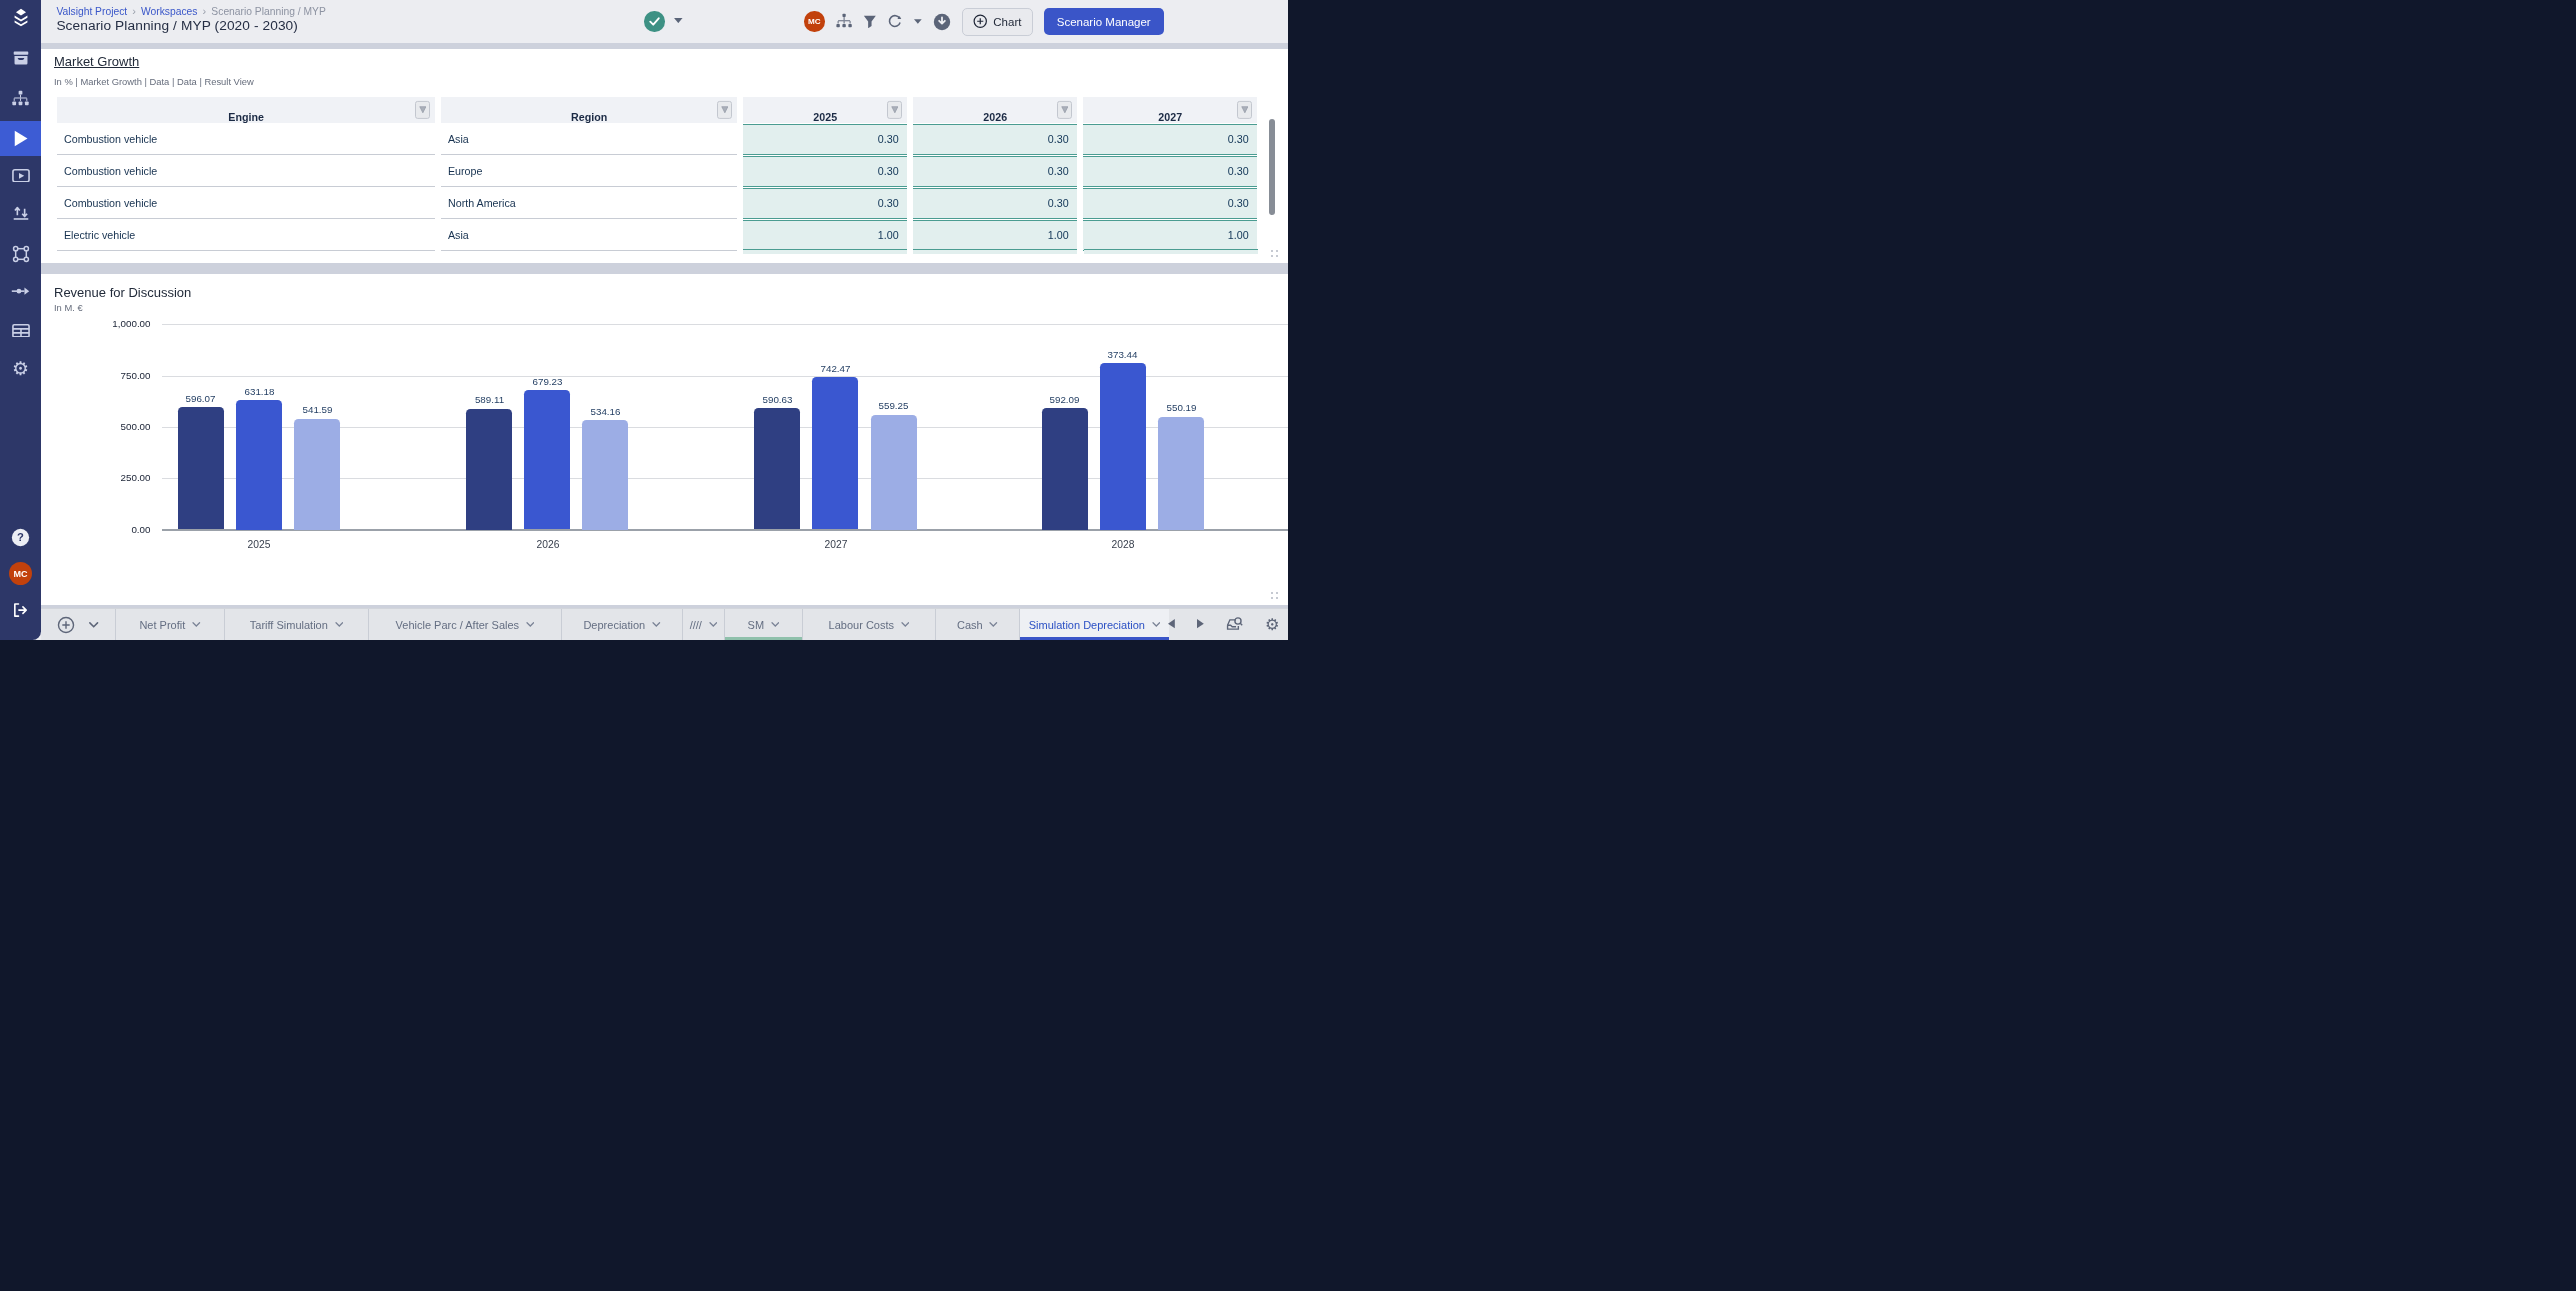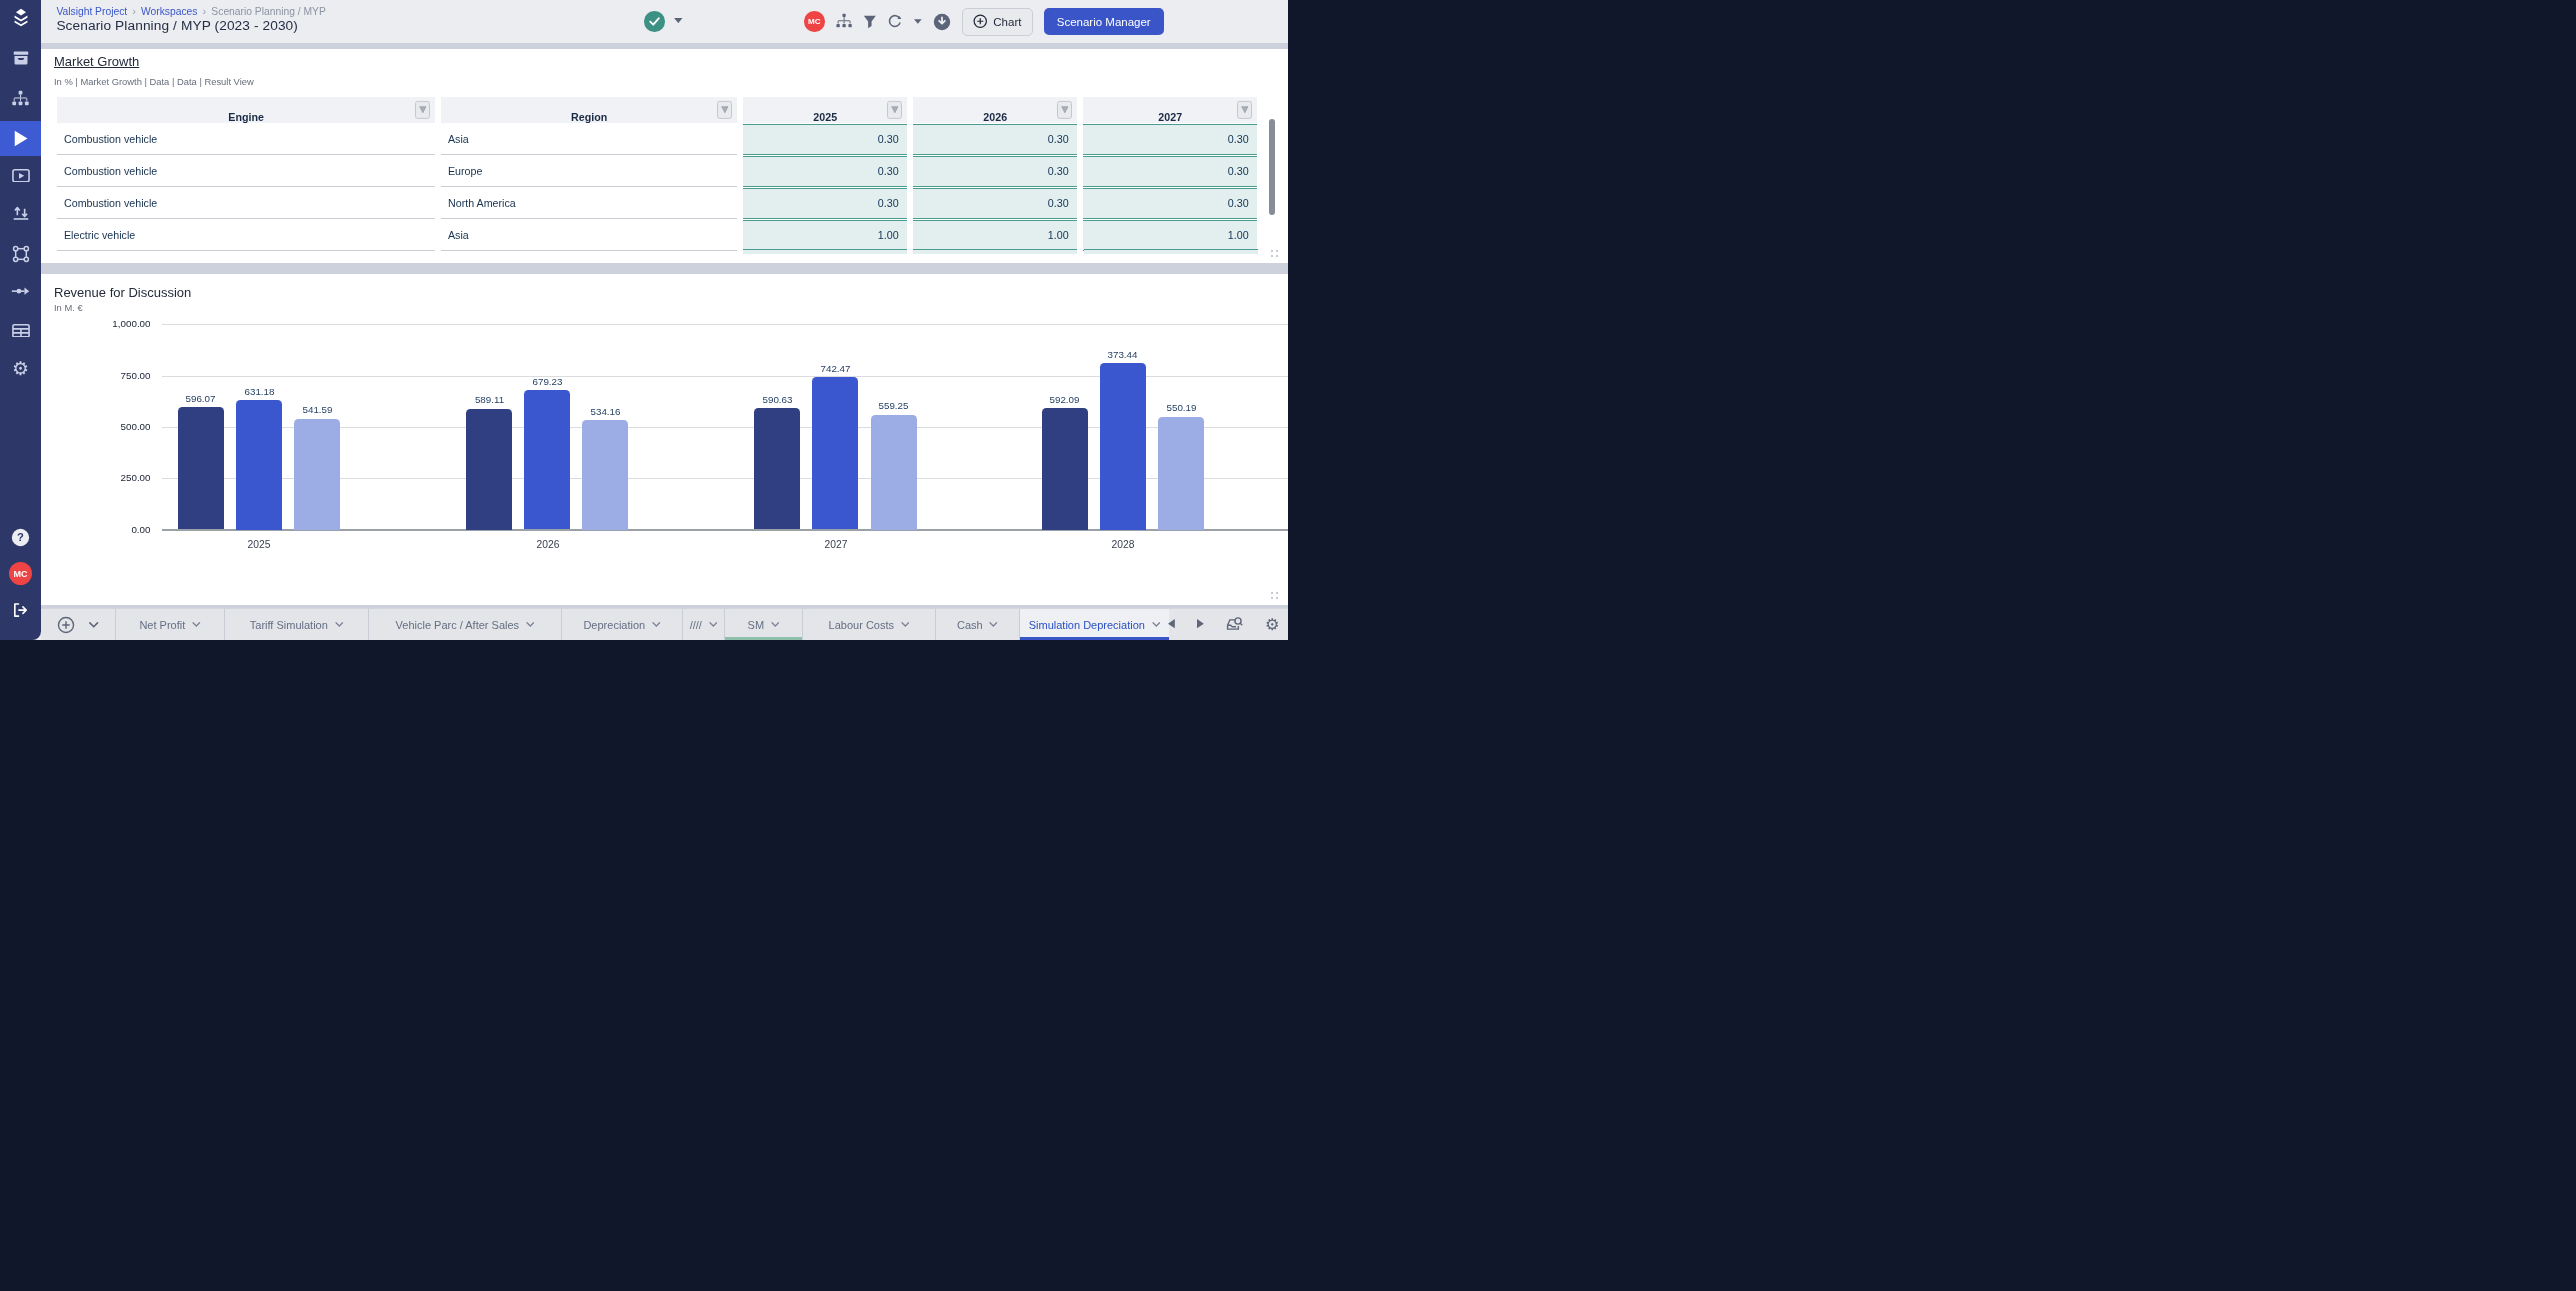--- a/index.html
+++ b/index.html
@@ -4,21 +4,21 @@
 <style>
   html,body{margin:0;padding:0;background:#10172b;}
   #page{position:relative;width:1288px;height:646px;background:#ecedf1;overflow:hidden;
         font-family:"Liberation Sans",sans-serif;-webkit-font-smoothing:antialiased;}
   .abs{position:absolute;}
   
   #sidebar{left:0;top:0;width:41px;height:640px;background:#2d3768;border-bottom-right-radius:8.6px;z-index:5;}
   .side-item{position:absolute;left:0;width:41px;height:29px;display:flex;align-items:center;justify-content:center;color:#c9cfe6;}
   .side-item svg{display:block;}
   #nav-active{position:absolute;left:0;top:121px;width:41px;height:35px;background:#3d5cd4;display:flex;align-items:center;justify-content:center;color:#fff;}
-  .avatar{border-radius:50%;background:#ef4444;color:#fff;display:flex;align-items:center;justify-content:center;font-weight:bold;}
+  .avatar{border-radius:50%;background:#c2410c;color:#fff;display:flex;align-items:center;justify-content:center;font-weight:bold;}
   
   #header{left:41px;top:0;width:1133px;height:43px;background:#ecedf1;text-align:right;}
   #breadcrumb{left:15.4px;top:5.1px;font-size:10.3px;color:#8d93a2;display:flex;gap:5.1px;align-items:center;}
   .crumb-link{color:#3a57c9;cursor:pointer;}
   .crumb-sep{color:#9aa0ac;font-size:11px;}
   #page-title{left:15.4px;top:18px;font-size:13.7px;color:#252e44;font-weight:500;letter-spacing:0.1px;}
   #status-check{left:603px;top:11px;width:20.5px;height:20.5px;border-radius:50%;background:#3d9184;display:flex;align-items:center;justify-content:center;}
   #status-caret{left:633px;top:18px;color:#5a6478;}
   #header-right{right:10.3px;top:0;height:43px;display:flex;align-items:center;gap:11px;color:#5b6478;}
   .hbtn{display:flex;align-items:center;justify-content:center;cursor:pointer;}
@@ -75,21 +75,21 @@
 <div id="page">
 
   <div id="header" class="abs">
     <div id="breadcrumb" class="abs">
       <span class="crumb-link">Valsight Project</span>
       <span class="crumb-sep">›</span>
       <span class="crumb-link">Workspaces</span>
       <span class="crumb-sep">›</span>
       <span>Scenario Planning / MYP</span>
     </div>
-    <div id="page-title" class="abs">Scenario Planning / MYP (2023 - 2030)</div>
+    <div id="page-title" class="abs">Scenario Planning / MYP (2020 - 2030)</div>
 
     <div id="status-check" class="abs">
       <svg width="11" height="9.4" viewBox="0 0 13 11">
           <polyline points="1.5,5.5 5,9 11.5,1.5" fill="none" stroke="#fff" stroke-width="2.2" stroke-linecap="round" stroke-linejoin="round"></polyline>
         </svg>
     </div>
     <div id="status-caret" class="abs hbtn">
       <svg width="8.6" height="5.1" viewBox="0 0 10 6">
           <polygon points="0,0 10,0 5,6" fill="#5a6478"></polygon>
         </svg>

